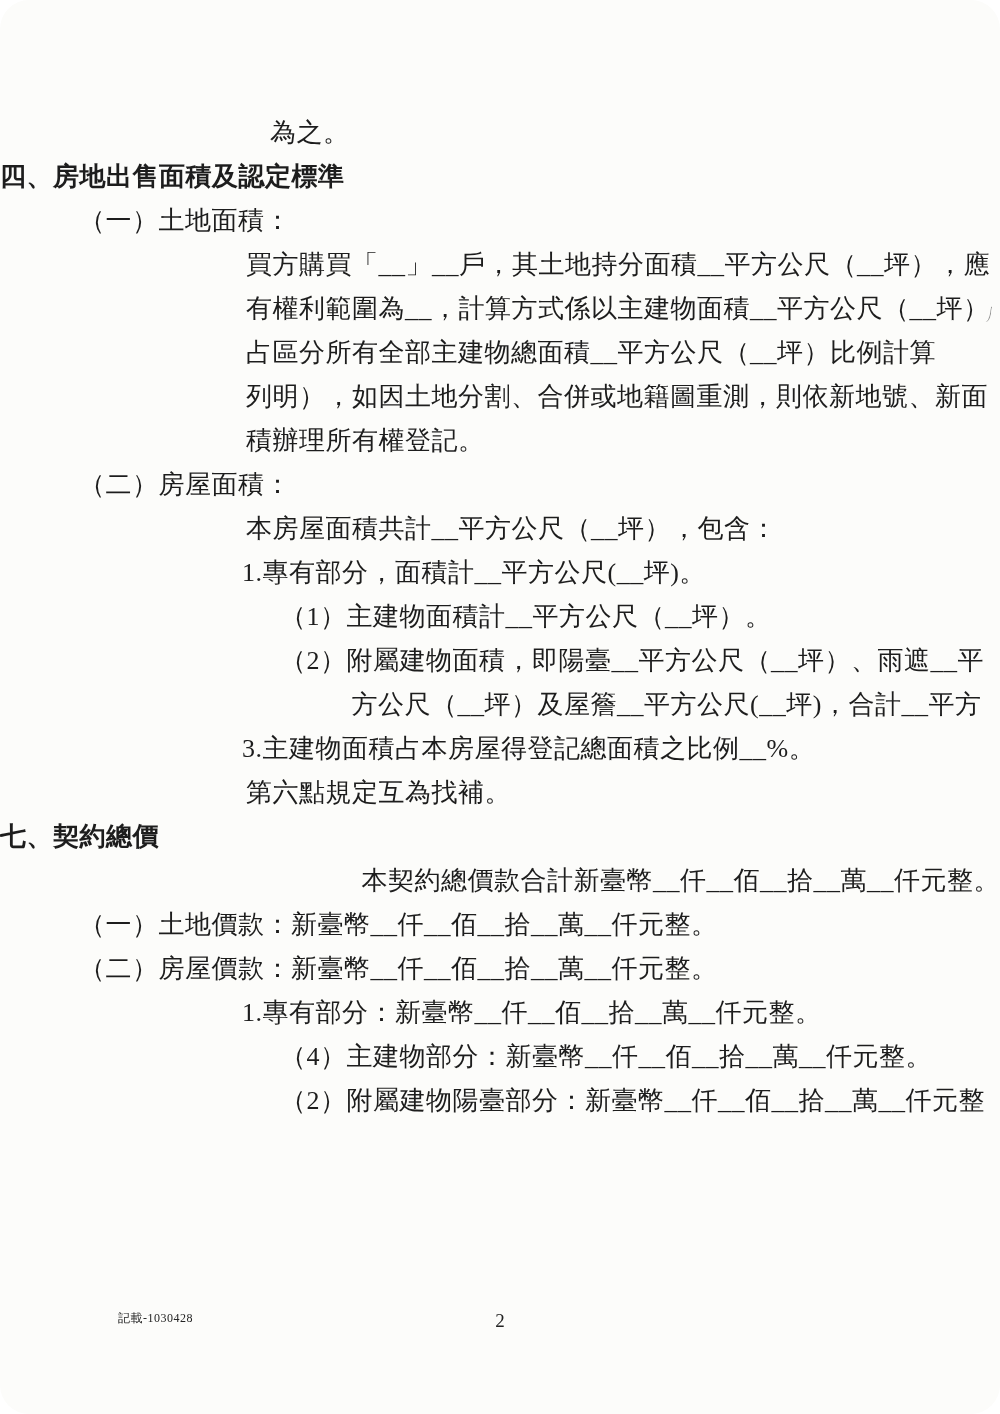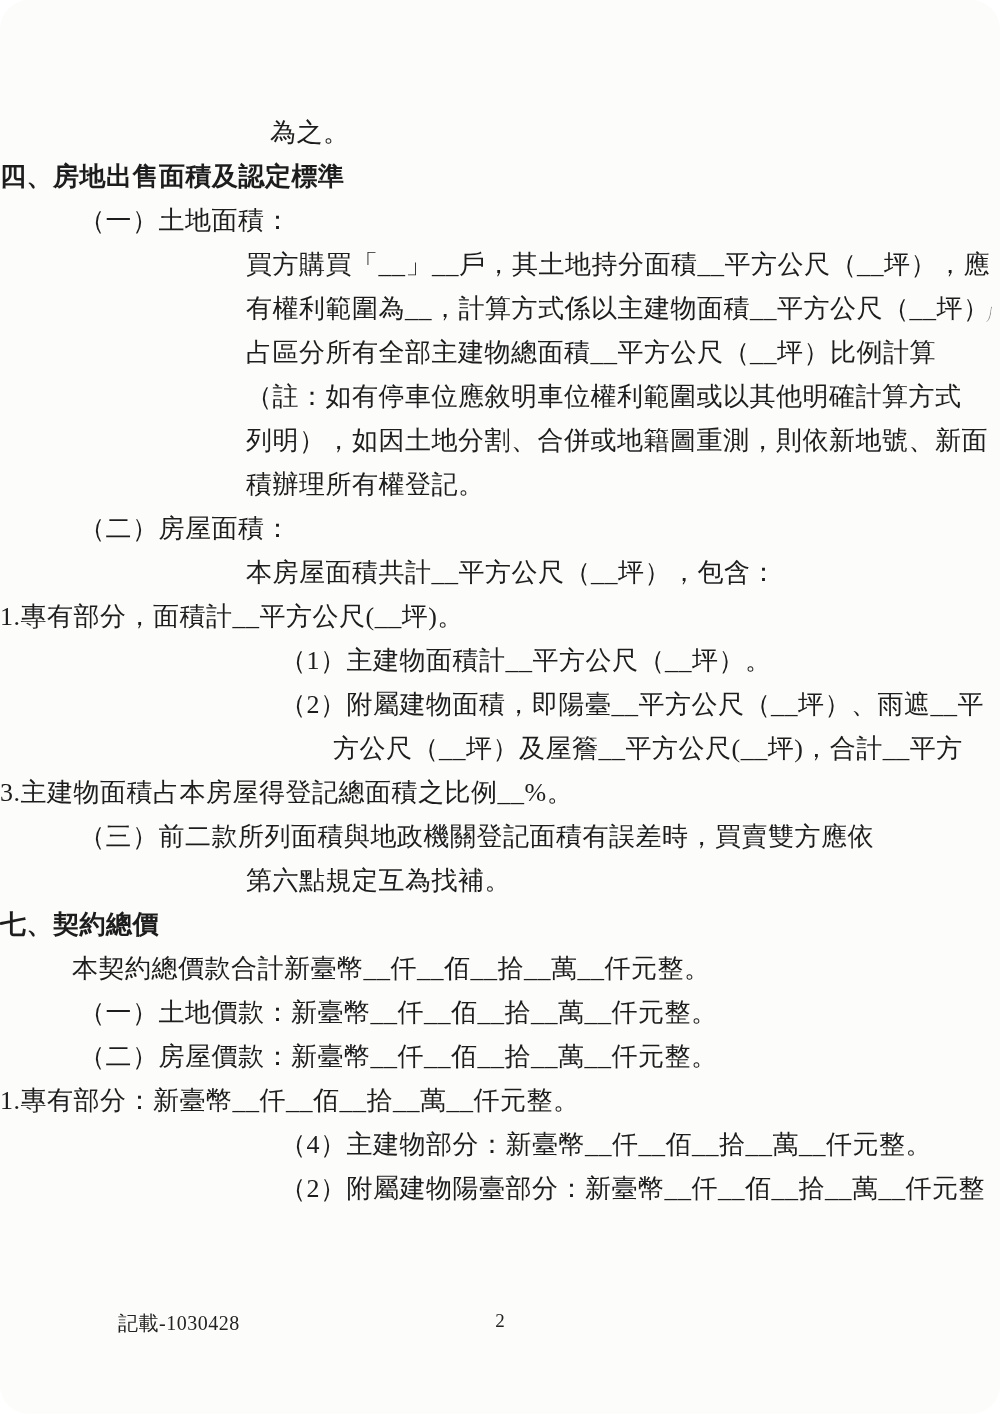--- a/index.html
+++ b/index.html
@@ -28,30 +28,30 @@
     line-height: 44px;
     font-size: 26px;
     white-space: nowrap;
     letter-spacing: 0.5px;
   }
   
   .l-c  { padding-left: 270px; }                    
   .l-h  { font-weight: 700; }  
   .l-p  { padding-left: 79px; }                    
   .l-b  { padding-left: 246px; }                    
-  .l-t  { padding-left: 72px; }                    
-  .l-n  { }                    
+  .l-t  { padding-left: 72px; text-align: right; }                    
+  .l-n  { padding-left: 242px; }                    
   .l-s  { padding-left: 280px; }                    
-  .l-sc { padding-left: 333px; }                    
+  .l-sc { padding-left: 333px; text-align: center; }                    
 
   .footer-left {
     position: absolute;
     left: 118px;
     top: 1310px;
-    font-size: 20px;
+    font-size: 12px;
     letter-spacing: 0.5px;
     color: #222;
   }
   .page-num {
     position: absolute;
     left: 0;
     right: 0;
     top: 1310px;
     text-align: center;
     font-size: 19px;
@@ -73,31 +73,29 @@
 <body>
 
 <div class="page">
   <div class="doc">
     <div class="line l-c">為之。</div>
     <div class="line l-h">四、房地出售面積及認定標準</div>
     <div class="line l-p">（一）土地面積：</div>
     <div class="line l-b">買方購買「__」__戶，其土地持分面積__平方公尺（__坪），應</div>
     <div class="line l-b">有權利範圍為__，計算方式係以主建物面積__平方公尺（__坪）</div>
     <div class="line l-b">占區分所有全部主建物總面積__平方公尺（__坪）比例計算</div>
-    <div class="line l-b">（註：如有停車位應敘明車位權利範圍或以其他明確計算方式</div>
     <div class="line l-b">列明），如因土地分割、合併或地籍圖重測，則依新地號、新面</div>
     <div class="line l-b">積辦理所有權登記。</div>
     <div class="line l-p">（二）房屋面積：</div>
     <div class="line l-b">本房屋面積共計__平方公尺（__坪），包含：</div>
     <div class="line l-n">1.專有部分，面積計__平方公尺(__坪)。</div>
     <div class="line l-s">（1）主建物面積計__平方公尺（__坪）。</div>
     <div class="line l-s">（2）附屬建物面積，即陽臺__平方公尺（__坪）、雨遮__平</div>
     <div class="line l-sc">方公尺（__坪）及屋簷__平方公尺(__坪)，合計__平方</div>
     <div class="line l-n">3.主建物面積占本房屋得登記總面積之比例__%。</div>
-    <div class="line l-p">（三）前二款所列面積與地政機關登記面積有誤差時，買賣雙方應依</div>
     <div class="line l-b">第六點規定互為找補。</div>
     <div class="line l-h">七、契約總價</div>
     <div class="line l-t">本契約總價款合計新臺幣__仟__佰__拾__萬__仟元整。</div>
     <div class="line l-p">（一）土地價款：新臺幣__仟__佰__拾__萬__仟元整。</div>
     <div class="line l-p">（二）房屋價款：新臺幣__仟__佰__拾__萬__仟元整。</div>
     <div class="line l-n">1.專有部分：新臺幣__仟__佰__拾__萬__仟元整。</div>
     <div class="line l-s">（4）主建物部分：新臺幣__仟__佰__拾__萬__仟元整。</div>
     <div class="line l-s">（2）附屬建物陽臺部分：新臺幣__仟__佰__拾__萬__仟元整</div>
   </div>
 

